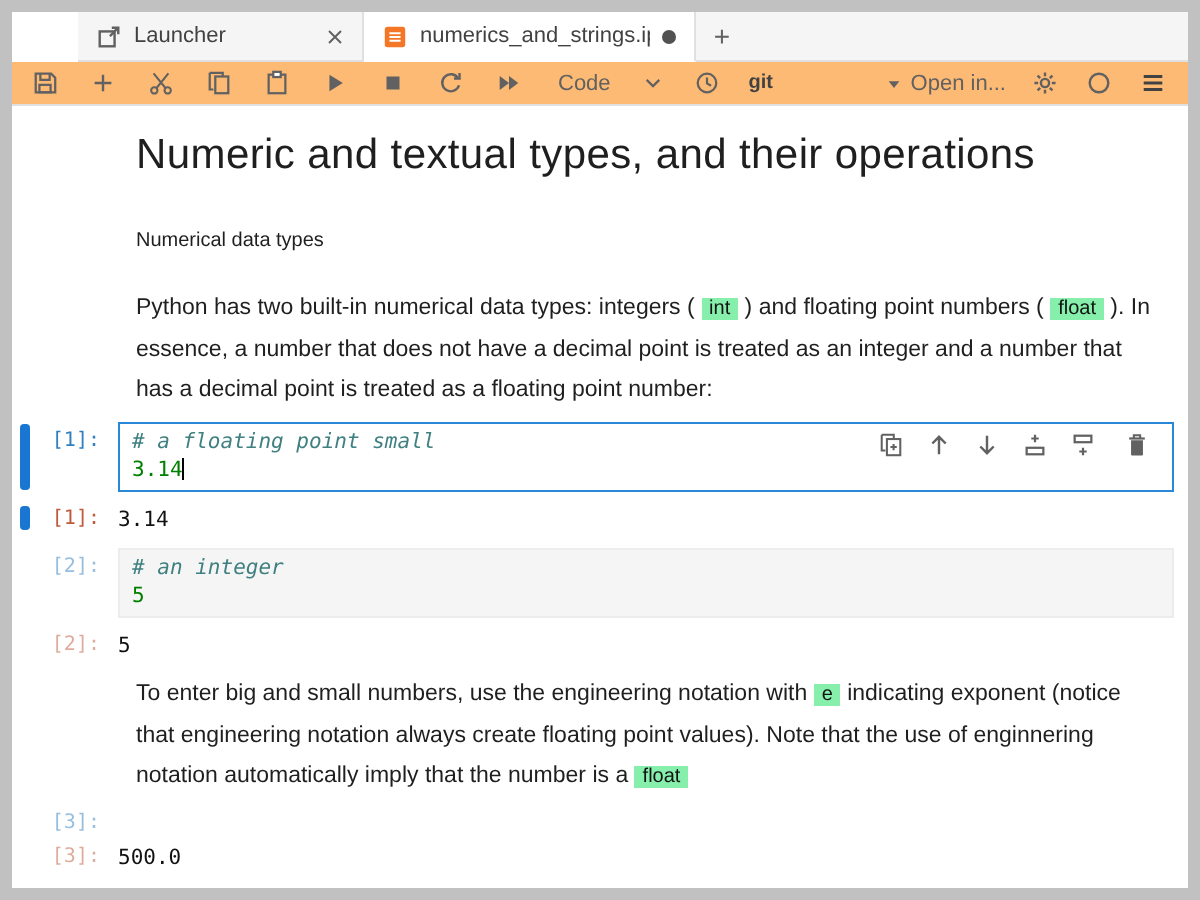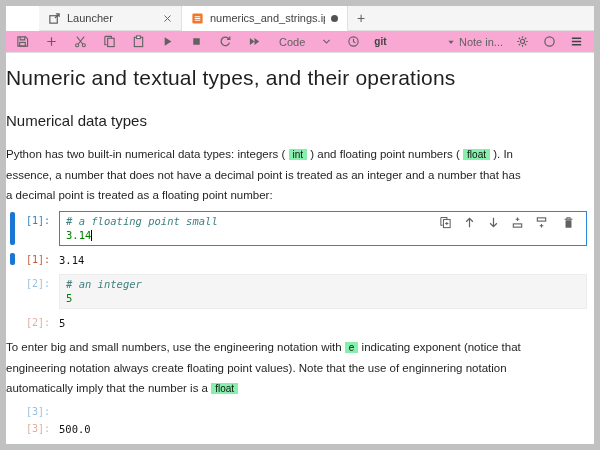--- a/index.html
+++ b/index.html
@@ -12,33 +12,33 @@
   .tab { display:flex; align-items:center; gap:6px; padding:0 9px; font-size:11px; color:#424242; border-right:1px solid #e0e0e0; cursor:default; }
   .tab.inactive { width:143px; background:#f5f5f5; }
   .tab.active { width:166px; background:#fff; margin-bottom:-1px; border-bottom:1px solid #fff; }
   .tab .label { flex:1; white-space:nowrap; overflow:hidden; }
   .tab-add { width:26px; display:flex; align-items:center; justify-content:center; color:#616161; font-size:14px; }
   .dirty-dot { width:7px; height:7px; border-radius:50%; background:#525252; flex:0 0 auto; }
   .icon { display:inline-flex; align-items:center; justify-content:center; }
   .icon svg { display:block; }
 
   
-  .toolbar { height:22px; background:#f9a8d4; border-bottom:1px solid #e0e0e0; display:flex; align-items:center; padding:0 10px 0 8px; gap:13px; flex:0 0 auto; font-size:11px; color:#616161; }
+  .toolbar { height:22px; background:#fdba74; border-bottom:1px solid #e0e0e0; display:flex; align-items:center; padding:0 10px 0 8px; gap:13px; flex:0 0 auto; font-size:11px; color:#616161; }
   .tbtn { display:flex; align-items:center; justify-content:center; width:16px; height:16px; cursor:default; }
   .celltype { display:flex; align-items:center; gap:16px; margin-left:4px; }
   .git-label { font-weight:bold; font-size:10px; color:#424242; }
   .toolbar-right { margin-left:auto; display:flex; align-items:center; gap:11px; }
   .openin { display:flex; align-items:center; gap:4px; color:#616161; }
   .kernel-name { color:#555; }
 
   
   .content { flex:1; overflow:hidden; position:relative; background:#fff; padding-top:2px; }
-  .md { margin-right:12px; color:#1f1f1f; }
+  .md { margin-left:62px; margin-right:12px; color:#1f1f1f; }
   h1.md { margin-top:10px; font-size:21px; font-weight:400; line-height:26px; letter-spacing:.2px; }
-  h2.md { margin-top:21px; font-size:15px; font-weight:400; line-height:18px; }
+  h2.md { margin-top:21px; font-size:10px; font-weight:400; line-height:18px; }
   p.md { font-size:11.5px; line-height:20px; max-width:516px; }
   p.md-1 { margin-top:14px; }
   p.md-2 { margin-top:8px; }
   .md-code { font-family:Liberation Sans, sans-serif; font-size:10px; background:#86efac; padding:0 4px; color:#111; }
 
   .cellrow { display:flex; position:relative; }
   .collapser { position:absolute; left:4px; top:1px; bottom:1px; width:5px; border-radius:2px; background:transparent; }
   .active-bar { background:#1976d2; }
   .prompt { width:53px; flex:0 0 auto; text-align:right; padding-right:9px; font-family:"DejaVu Sans Mono", monospace; font-size:10px; padding-top:4px; }
   .in-prompt { color:#307fc1; }
@@ -165,21 +165,21 @@
     </span>
     <span class="git-label">git</span>
 
     <span class="toolbar-right">
       <span class="openin">
         <span class="icon">
           <svg width="8" height="8" viewBox="0 0 12 12">
                 <path d="M2 4h8L6 9z" fill="#616161"></path>
               </svg>
         </span>
-        <span>Note in...</span>
+        <span>Open in...</span>
       </span>
       <span class="tbtn">
         <svg width="13" height="13" viewBox="0 0 14 14" fill="none" stroke="#616161" stroke-width="1.3">
               <circle cx="7" cy="7" r="2.2"></circle>
               <path d="M7 1.3v2M7 10.7v2M1.3 7h2M10.7 7h2M3 3l1.4 1.4M9.6 9.6L11 11M11 3L9.6 4.4M4.4 9.6L3 11"></path>
             </svg>
       </span>
       <span class="tbtn">
         <svg width="13" height="13" viewBox="0 0 14 14" fill="none" stroke="#616161" stroke-width="1.3">
               <circle cx="7" cy="7" r="5"></circle>

